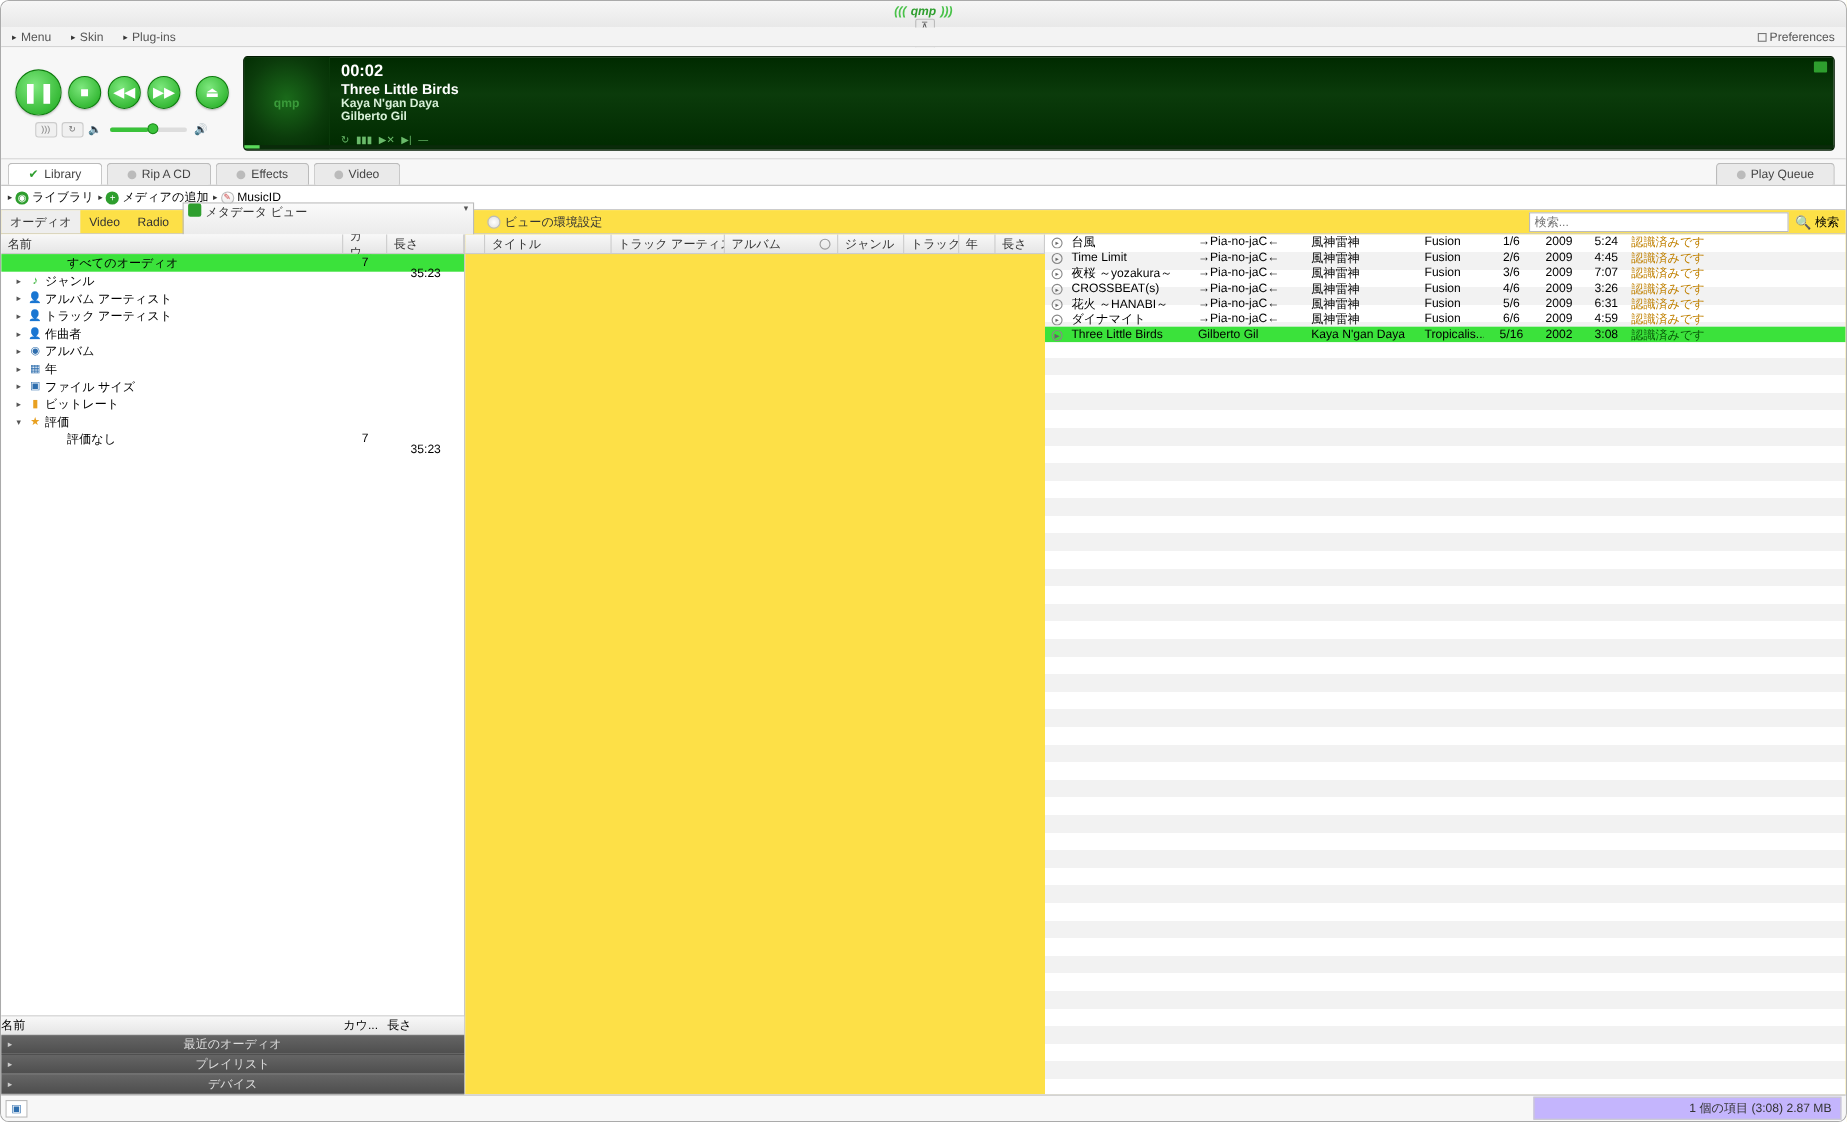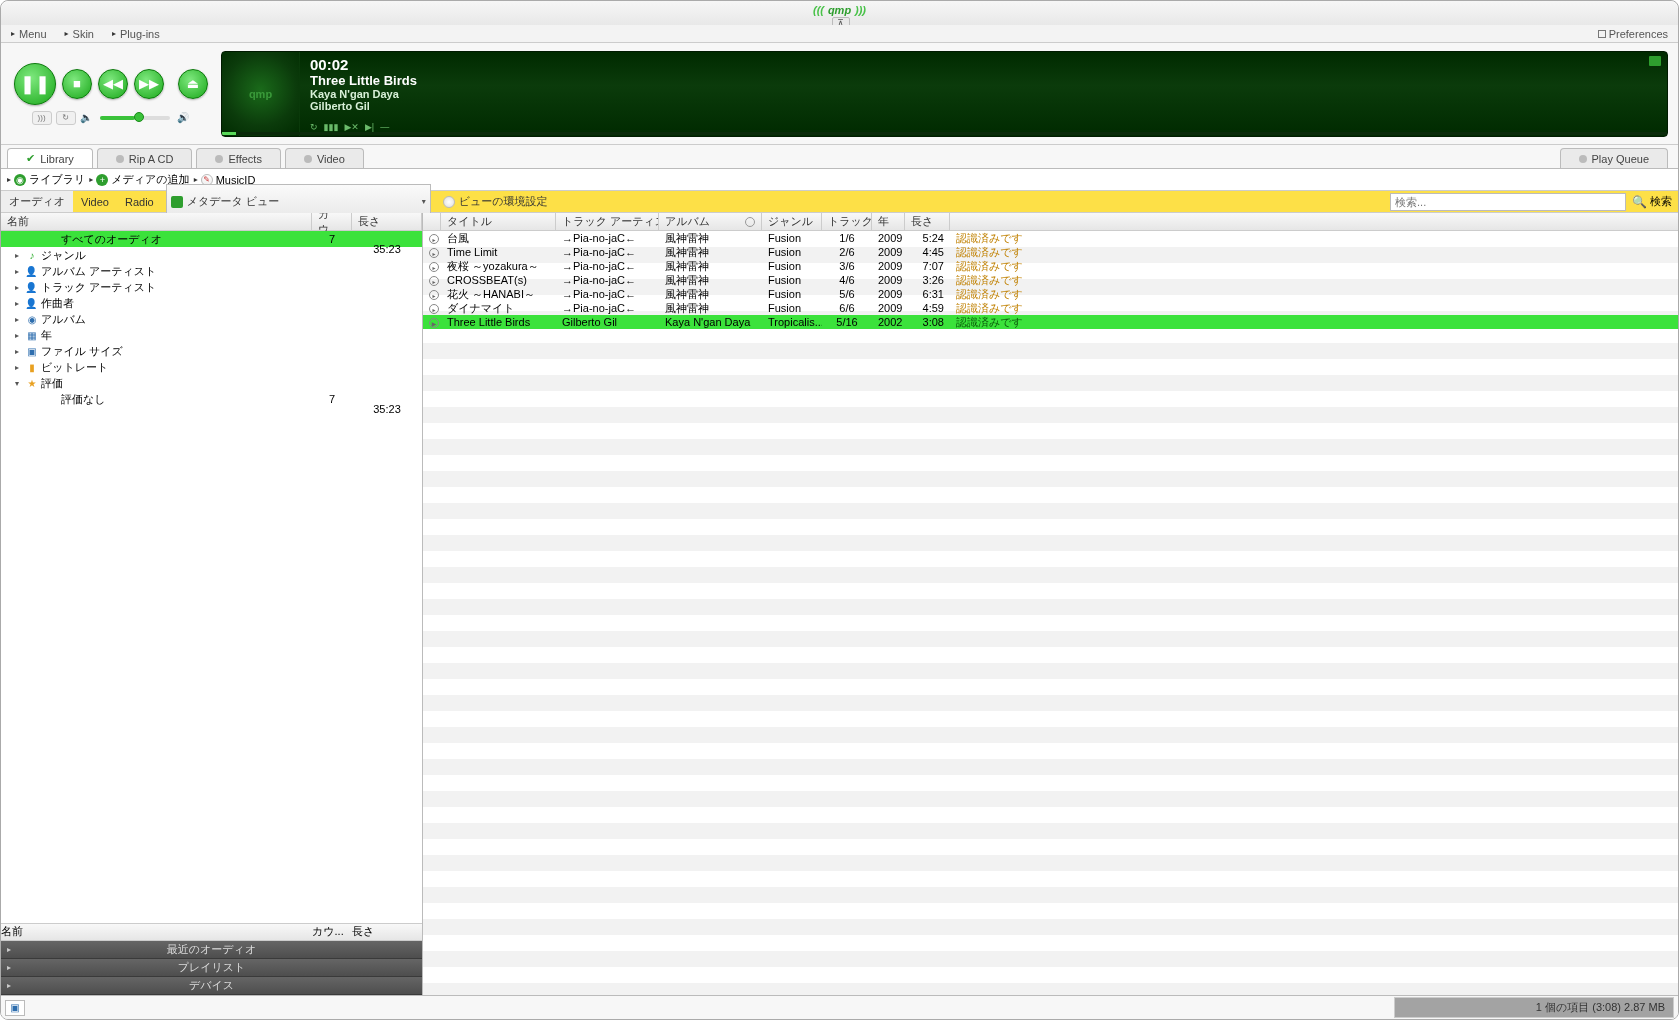--- a/index.html
+++ b/index.html
@@ -63,35 +63,35 @@
 .bc .arrow { font-size:8px; color:#333; margin-right:3px; }
 .bc-ico { width:12px; height:12px; border-radius:50%; margin-right:3px; display:flex; align-items:center; justify-content:center; font-size:9px; color:#fff; }
 .bc-ico.green { background:#2e9e2e; }
 .bc-ico.plus { background:#2e9e2e; }
 .bc-ico.wand { background:linear-gradient(#fff,#eee); border:1px solid #bbb; color:#c44; font-size:8px; }
 
 
 .filter-row { height:22px; display:flex; align-items:center; border-bottom:1px solid #ccc; background:#fde047; }
 .filter-tab { padding:0 8px; height:100%; display:flex; align-items:center; cursor:pointer; color:#333; }
 .filter-tab.sel { background:#eee; }
-.view-select { height:36px; width:265px; border:1px solid #bbb; background:linear-gradient(#fafafa,#e8e8e8); display:flex; align-items:center; padding:0 4px; margin-left:4px; font-size:11px; color:#333; cursor:pointer; }
+.view-select { height:36px; width:265px; border:1px solid #bbb; background:linear-gradient(#fafafa,#e8e8e8); display:flex; align-items:flex-start; padding:0 4px; margin-left:4px; font-size:11px; color:#333; cursor:pointer; }
 .view-select .ico { width:12px; height:12px; background:#2e9e2e; border-radius:2px; margin-right:4px; }
 .view-select .chev { margin-left:auto; font-size:8px; color:#555; }
 .view-prefs { margin-left:12px; display:flex; align-items:center; cursor:pointer; color:#333; }
 .view-prefs .gear { width:12px; height:12px; border:1px solid #bbb; border-radius:50%; margin-right:4px; background:radial-gradient(#fff,#ddd); }
 .filter-spacer { flex:1; }
 .search-box { width:236px; height:18px; border:1px solid #bbb; background:#fff; padding:0 4px; display:flex; align-items:center; }
 .search-box input { border:none; outline:none; width:100%; font-size:11px; color:#888; }
 .search-btn { margin:0 6px; display:flex; align-items:center; cursor:pointer; }
 .search-btn .glass { font-size:12px; margin-right:3px; }
 
 
 .main { flex:1; display:flex; overflow:hidden; }
 .left-pane { width:422px; display:flex; flex-direction:column; border-right:1px solid #bbb; background:#fff; }
-.right-pane { flex:1; display:flex; flex-direction:column; background:#fde047; }
+.right-pane { flex:1; display:flex; flex-direction:row; background:#fde047; }
 
 
 .col-hdr { height:18px; display:flex; background:linear-gradient(#f8f8f8,#e6e6e6); border-bottom:1px solid #ccc; }
 .col-hdr .ch { padding:0 6px; display:flex; align-items:center; border-right:1px solid #ccc; color:#333; }
 .ch.name { flex:1; } .ch.count { width:40px; } .ch.len { width:70px; }
 .tree { flex:1; overflow:auto; }
 .tree-row { height:16px; display:flex; align-items:center; padding-left:4px; cursor:pointer; }
 .tree-row.selected { background:#3be23b; color:#000; }
 .tree-row .exp { width:10px; font-size:8px; color:#555; }
 .tree-row .ico { width:14px; text-align:center; font-size:10px; }
@@ -139,21 +139,21 @@
 .td.year { width:33px; text-align:right; }
 .td.length { width:45px; text-align:right; }
 .td.musicid { flex:1; color:#c08000; }
 .tr-row.playing .td.musicid { color:#0a5a0a; }
 .play-ico { width:10px; height:10px; border:1px solid #888; border-radius:50%; display:inline-flex; align-items:center; justify-content:center; font-size:6px; color:#666; }
 
 
 .statusbar { height:24px; display:flex; align-items:center; border-top:1px solid #bbb; background:#f7f7f7; padding:0 4px; }
 .sb-btn { width:20px; height:16px; border:1px solid #bbb; background:#fff; margin-right:4px; display:flex; align-items:center; justify-content:center; color:#2e6eae; font-size:10px; cursor:pointer; }
 .sb-spacer { flex:1; }
-.sb-info { border:1px solid #ccc; background:#a3a3a3; padding:2px 8px; font-size:11px; color:#333; min-width:280px; text-align:right; }
+.sb-info { border:1px solid #ccc; background:#c4b5fd; padding:2px 8px; font-size:11px; color:#333; min-width:280px; text-align:right; }
 </style>
 </head>
 <body>
 
 <div class="titlebar">
   <span class="app-logo"><span class="paren">(((</span> <span>qmp</span> <span class="paren">)))</span></span>
   <div class="titlebar-spacer"></div>
   <div class="tb-btn">⊼</div>
   <div class="tb-btn">⊟</div>
   <div class="tb-btn">▭</div>

